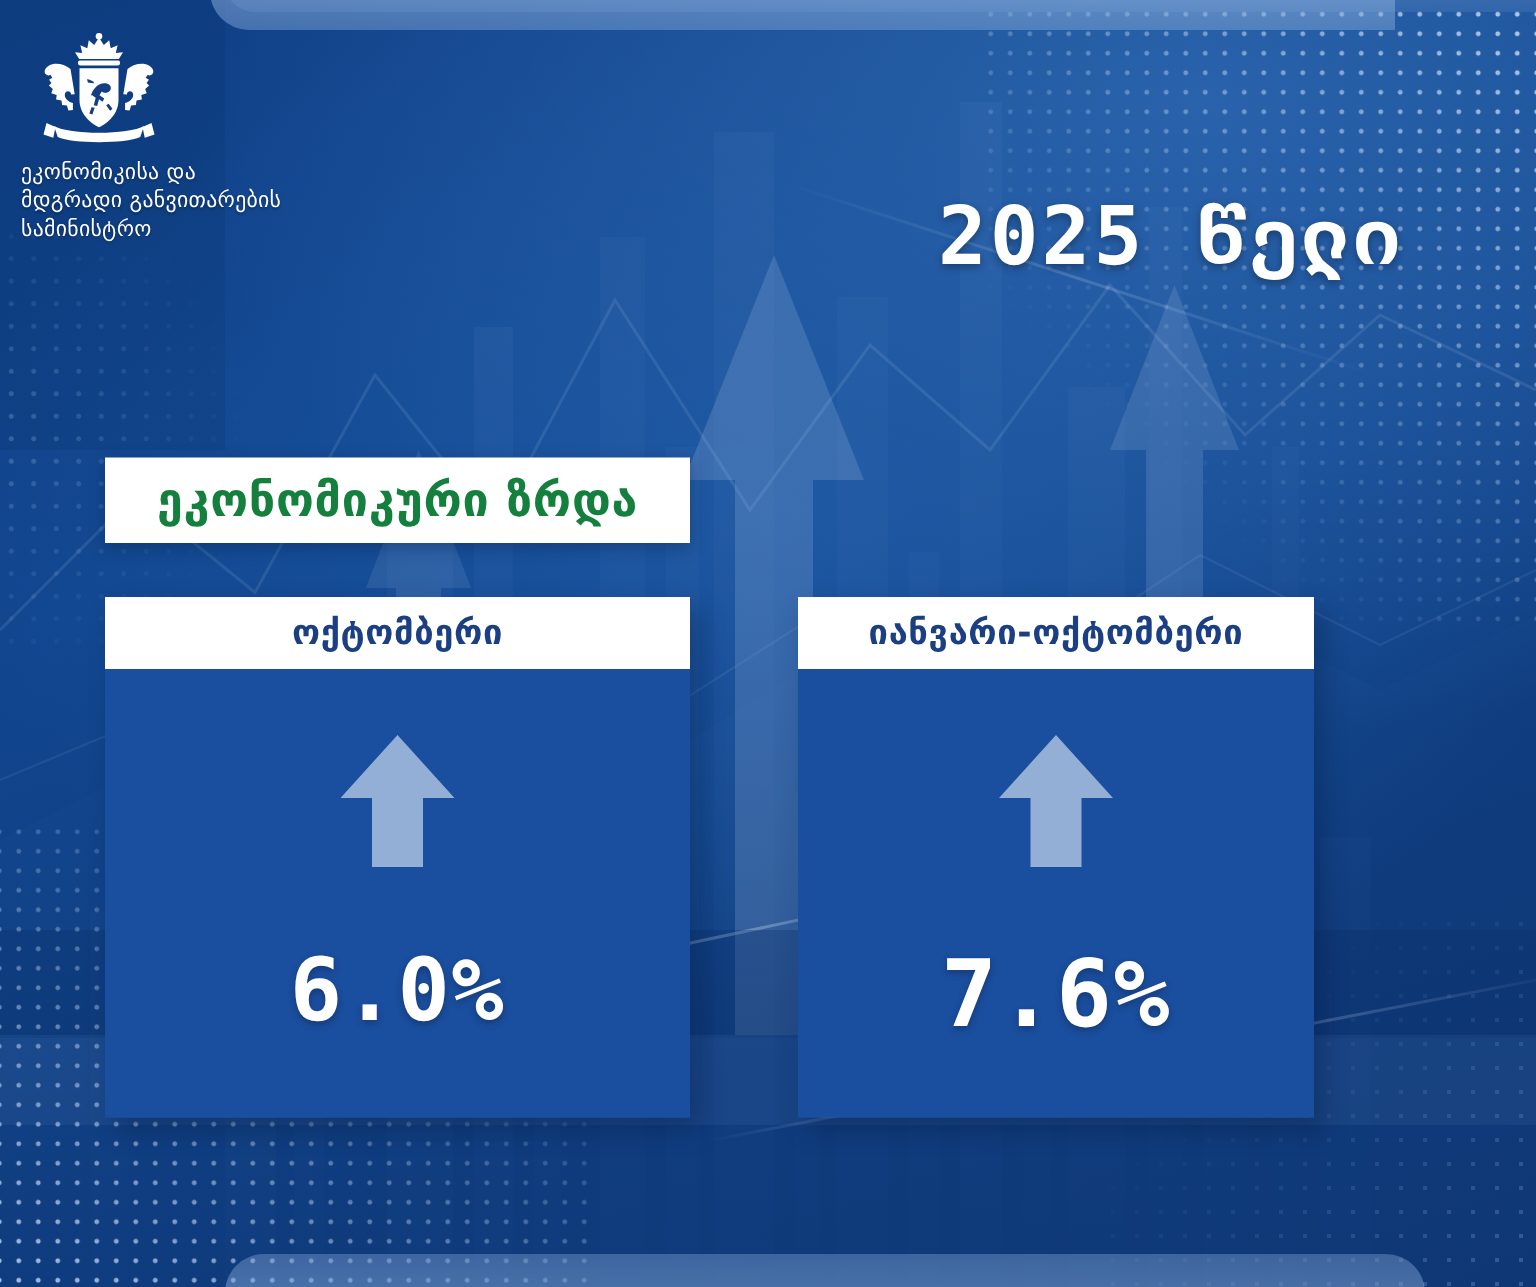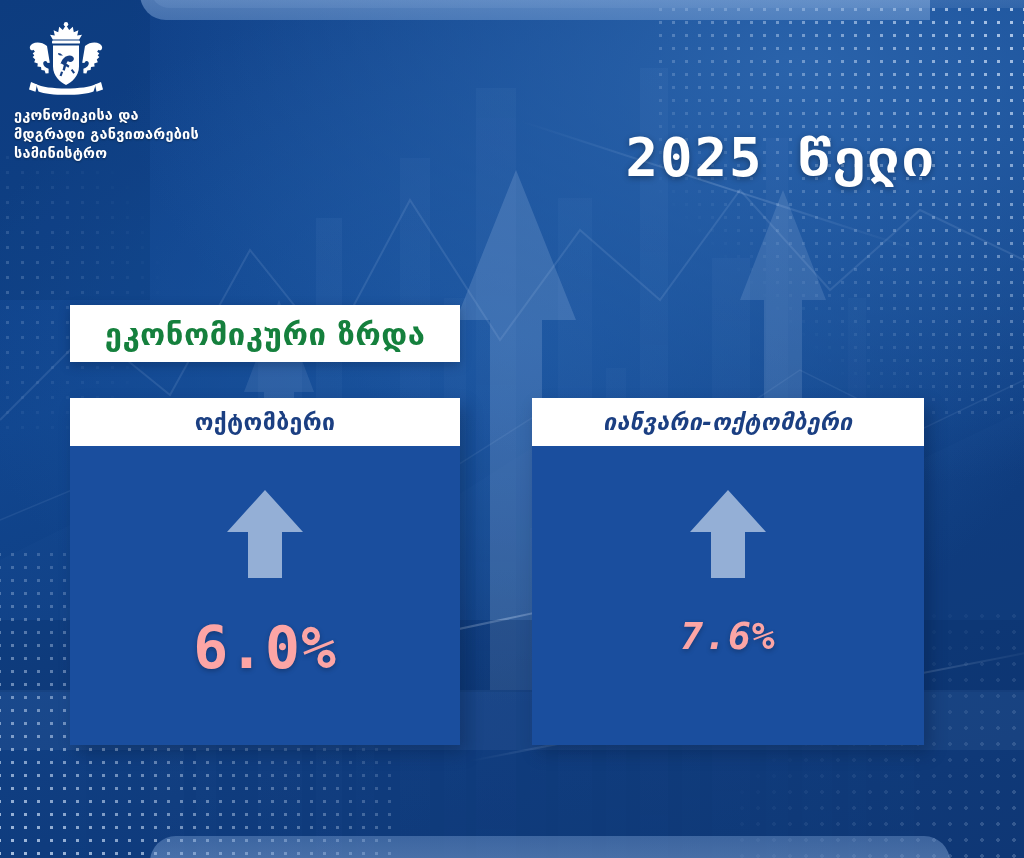--- a/index.html
+++ b/index.html
@@ -108,21 +108,21 @@
   
   #logo{
     position:absolute; left:14px; top:22px; width:210px;
     z-index:6;
   }
   #emblem{display:block; margin:0 0 10px 6px;}
   #ministry-name{
     color:#ffffff;
     font-size:14.5px;
     line-height:1.32;
-    font-weight:700;
+    font-weight:400;
     letter-spacing:.2px;
     text-shadow:0 1px 2px rgba(0,0,0,.35);
     white-space:pre-line;
   }
 
   
   #year{
     position:absolute; right:88px; top:84px;
     color:#ffffff;
     font-size:54px;
@@ -169,35 +169,35 @@
   }
   .card-body{
     background:#1a4e9e;
     display:flex;
     flex-direction:column;
     align-items:center;
     justify-content:flex-start;
   }
   .arrow-wrap{margin-top:44px;}
   .card-value{
-    margin-top:32px;
-    color:#fca5a5;
+    margin-top:44px;
+    color:#ffffff;
     font-weight:700;
     letter-spacing:1px;
     text-shadow:0 2px 5px rgba(0,0,0,.25);
     font-family:"DejaVu Sans Mono","Liberation Mono",monospace;
   }
 
   #card-left{ left:70px; top:398px; width:390px; }
   #card-left .card-body{ height:299px; }
   #card-left .card-value{ font-size:58px; }
 
-  #card-right{ left:532px; top:398px; width:392px;font-style:italic; }
+  #card-right{ left:532px; top:398px; width:344px; }
   #card-right .card-body{ height:299px; }
-  #card-right .card-value{ font-size:38px; }
+  #card-right .card-value{ font-size:62px; }
 </style>
 </head>
 <body>
 
 <div id="poster">
 
   <div class="bg-layer">
 
     <div class="block block-t1"></div>
 

